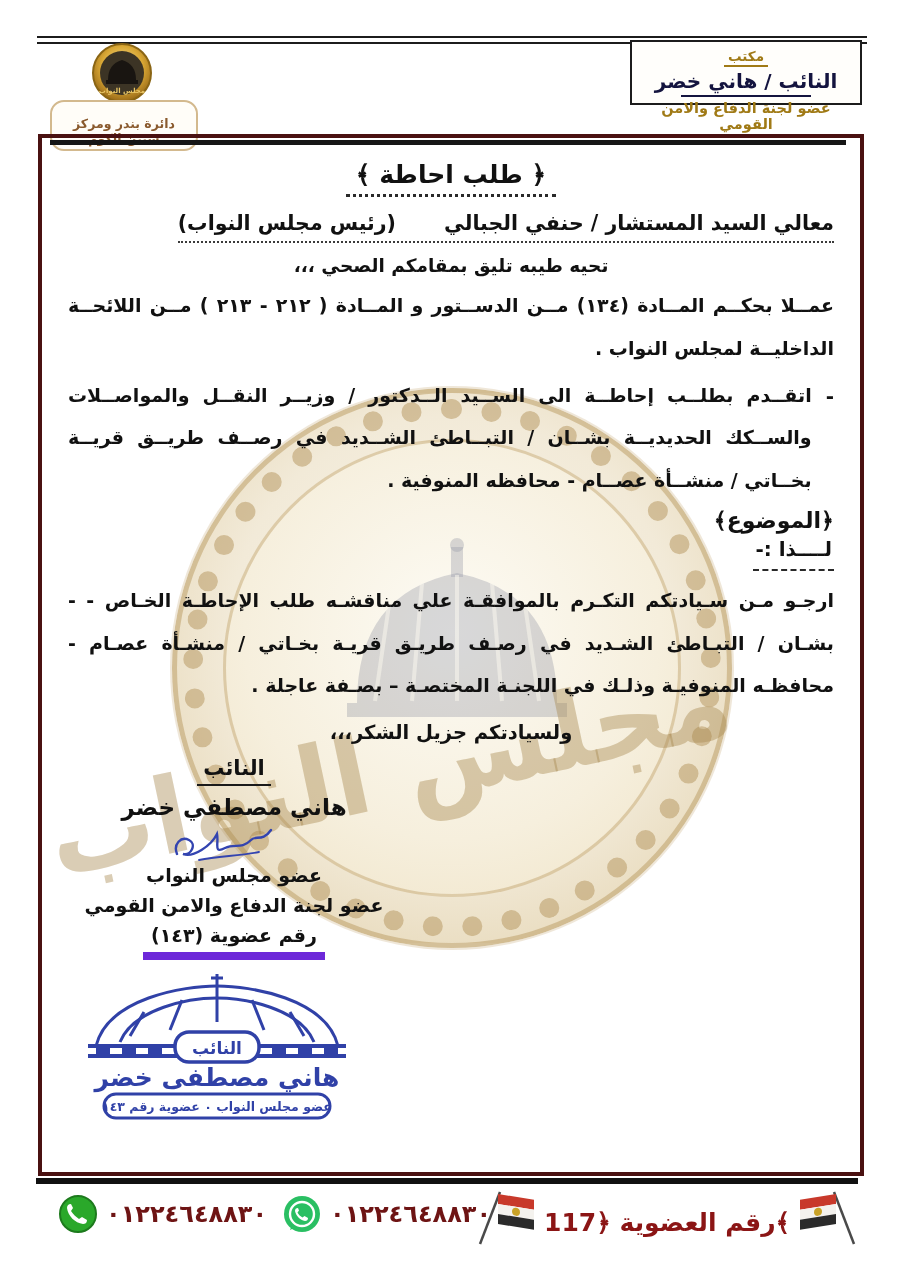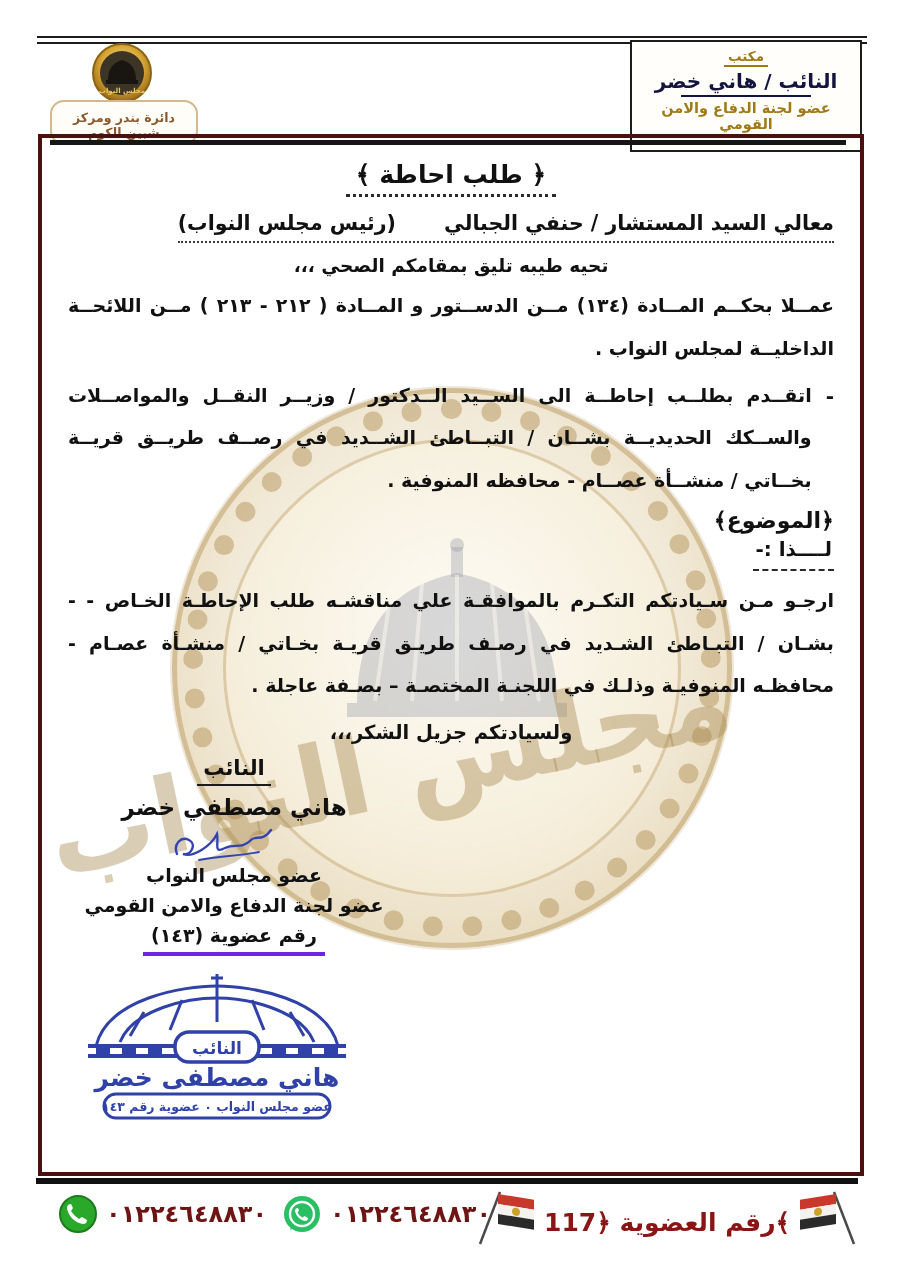--- a/index.html
+++ b/index.html
@@ -10,22 +10,22 @@
     font-family:"DejaVu Sans", sans-serif; font-weight:bold; color:#111;
     direction:rtl;
   }
   
   .top-rule { position:absolute; left:37px; top:36px; width:830px; height:8px;
     border-top:2px solid #1c1c1c; border-bottom:2px solid #1c1c1c; }
   
   .logo-wrap { position:absolute; left:86px; top:42px; width:72px; height:66px; }
   .district-pill { position:absolute; left:50px; top:100px; width:148px;
     border:2px solid #d3b98e; border-radius:14px; background:#fffdf8;
-    color:#8a5a2e; font-size:12.5px; text-align:center; padding:8px 4px 3px; }
-  .office-box { position:absolute; left:630px; top:40px; width:232px; height:112px;
+    color:#8a5a2e; font-size:12.5px; text-align:center; padding:14px 4px 3px; }
+  .office-box { position:absolute; left:630px; top:40px; width:232px; height:65px;
     border:2px solid #1c1c1c; background:#fffefb; text-align:center; padding-top:4px; }
   .office-kicker { display:inline-block; color:#a07a16; font-size:13.5px;
     border-bottom:2px solid #a07a16; padding:0 4px 1px; }
   .office-name { display:block; color:#14143f; font-size:20px; margin-top:2px; }
   .office-name-rule { display:block; width:130px; height:0; margin:2px auto 3px;
     border-bottom:2px solid #14143f; }
   .office-role { display:block; color:#a07a16; font-size:14.5px; }
   
   .frame { position:absolute; left:38px; top:134px; width:826px; height:1042px;
     border:4px solid #4a1111; background:transparent; }
@@ -62,21 +62,21 @@
   .lada-inner { display:inline-block; border-bottom:2.5px dashed #2a2a2a; padding:0 2px 8px; }
   .closing { text-align:center; font-size:19.5px; margin-top:14px; }
   
   .sig-block { position:absolute; left:42px; top:618px; width:300px; text-align:center; z-index:3; }
   .sig-title { display:inline-block; font-size:21px; border-bottom:2.5px solid #1a1a1a; padding:0 6px 4px; }
   .sig-name { font-size:23px; margin-top:8px; }
   .sig-scribble { margin:-4px 0 -10px; }
   .sig-role1 { font-size:19px; margin-top:2px; }
   .sig-role2 { font-size:19px; margin-top:8px; }
   .sig-membership { display:inline-block; font-size:19px; margin-top:8px;
-    border-bottom:4px solid #6d28d9; padding:0 8px 6px; }
+    border-bottom:8px solid #6d28d9; padding:0 8px 6px; }
   
   .stamp { position:absolute; left:32px; top:836px; width:286px; height:150px; z-index:3; opacity:.95; }
   
   .footer { position:absolute; left:0; top:1186px; width:904px; height:70px; z-index:2; direction:ltr; }
   .phone-group { position:absolute; left:58px; top:8px; display:flex; align-items:center; }
   .wa-group { position:absolute; left:282px; top:8px; display:flex; align-items:center; }
   .footer-number { font-size:24px; color:#6e1414; letter-spacing:2px; margin-left:8px;
     font-family:"DejaVu Sans", sans-serif; }
   .membership-group { position:absolute; left:470px; top:0; display:flex; align-items:center; }
   .membership-label { font-size:25px; color:#8b1515; margin:10px 6px 0; white-space:nowrap; }

